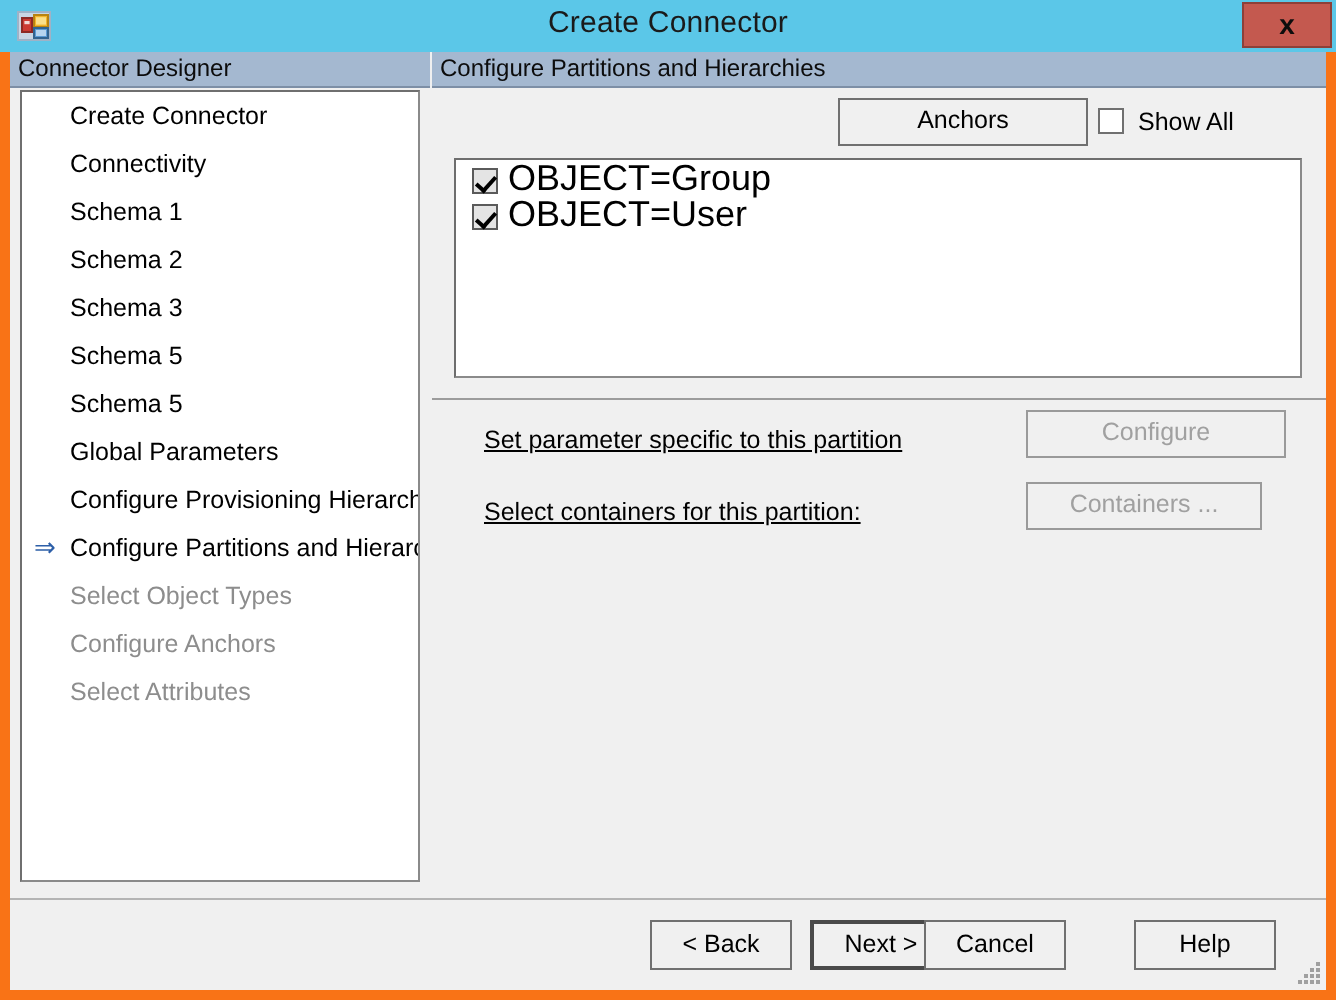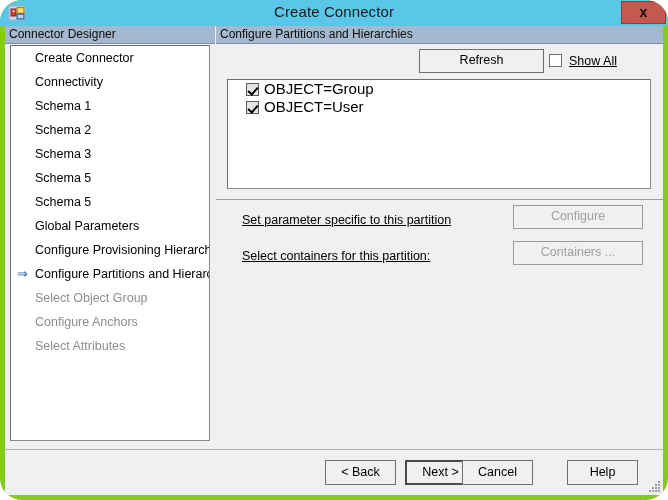--- a/index.html
+++ b/index.html
@@ -9,25 +9,24 @@
   }
   body {
     font-family: "Liberation Sans", sans-serif;
   }
 
   .window {
     position: relative;
     width: 668px;
     height: 500px;
     box-sizing: border-box;
-    background: #84cc16;
+    background: #f97316;
     overflow: hidden;
     font-size: 12px;
     color: #000000;
-    border-radius: 22px;
   }
 
   
   .titlebar {
     position: absolute;
     left: 0; top: 0;
     width: 668px; height: 26px;
     background: #5bc7e8;
   }
   .title-icon {
@@ -205,39 +204,38 @@
     left: 3px; top: 1px;
     width: 4px; height: 8px;
     border: solid #000000;
     border-width: 0 2px 2px 0;
     transform: rotate(42deg);
   }
   .showall-label {
     font-size: 12.5px;
     margin-left: 7px;
     color: #000;
-    text-decoration: underline;
   }
 
   .list-box {
     position: absolute;
     left: 11px; top: 34px;
     width: 424px; height: 110px;
     background: #ffffff;
     border: 1px solid #8a8a8a;
     border-top-color: #6e6e6e;
     border-left-color: #6e6e6e;
     box-sizing: border-box;
     overflow: hidden;
   }
   .list-row {
     height: 18px;
     line-height: 18px;
-    padding-left: 18px;
-    font-size: 15px;
+    padding-left: 8px;
+    font-size: 18px;
     white-space: nowrap;
     cursor: pointer;
   }
   .list-row .cb { margin-right: 5px; vertical-align: -2px; }
 
   
   .lower-section {
     position: absolute;
     left: 0px; top: 175px;
     width: 447px; height: 247px;
@@ -246,21 +244,21 @@
   .lower-label-1 { left: 26px; top: 12px; }
   .lower-label-2 { left: 26px; top: 48px; }
 
   .configure-btn {
     left: 297px; top: 4px;
     width: 130px; height: 24px;
     line-height: 21px;
   }
   .containers-btn {
     left: 297px; top: 40px;
-    width: 130px; height: 24px;
+    width: 118px; height: 24px;
     line-height: 21px;
   }
 
   
   .bottom-bar {
     position: absolute;
     left: 0px; top: 423px;
     width: 658px; height: 46px;
     background: #f0f0f0;
     border-top: 1px solid #b4b4b4;
@@ -338,38 +336,38 @@
           <span>Global Parameters</span>
         </div>
         <div class="nav-item">
           <span>Configure Provisioning Hierarchy</span>
         </div>
         <div class="nav-item">
           <span class="arrow">⇒</span>
           <span>Configure Partitions and Hierarchies</span>
         </div>
         <div class="nav-item disabled">
-          <span>Select Object Group</span>
+          <span>Select Object Types</span>
         </div>
         <div class="nav-item disabled">
           <span>Configure Anchors</span>
         </div>
         <div class="nav-item disabled">
           <span>Select Attributes</span>
         </div>
       </div>
     </div>
 
     <div class="right-pane">
       <div class="pane-header">Configure Partitions and Hierarchies</div>
 
       <div class="top-section">
         <div class="field-label partitions-label">artitions:</div>
 
-        <div class="btn refresh-btn">Refresh</div>
+        <div class="btn refresh-btn">Anchors</div>
 
         <div class="showall-wrap">
           <span class="cb"></span><span class="showall-label">Show All</span>
         </div>
 
         <div class="list-box">
           <div class="list-row">
             <span class="cb checked"></span><span>OBJECT=Group</span>
           </div>
           <div class="list-row">

